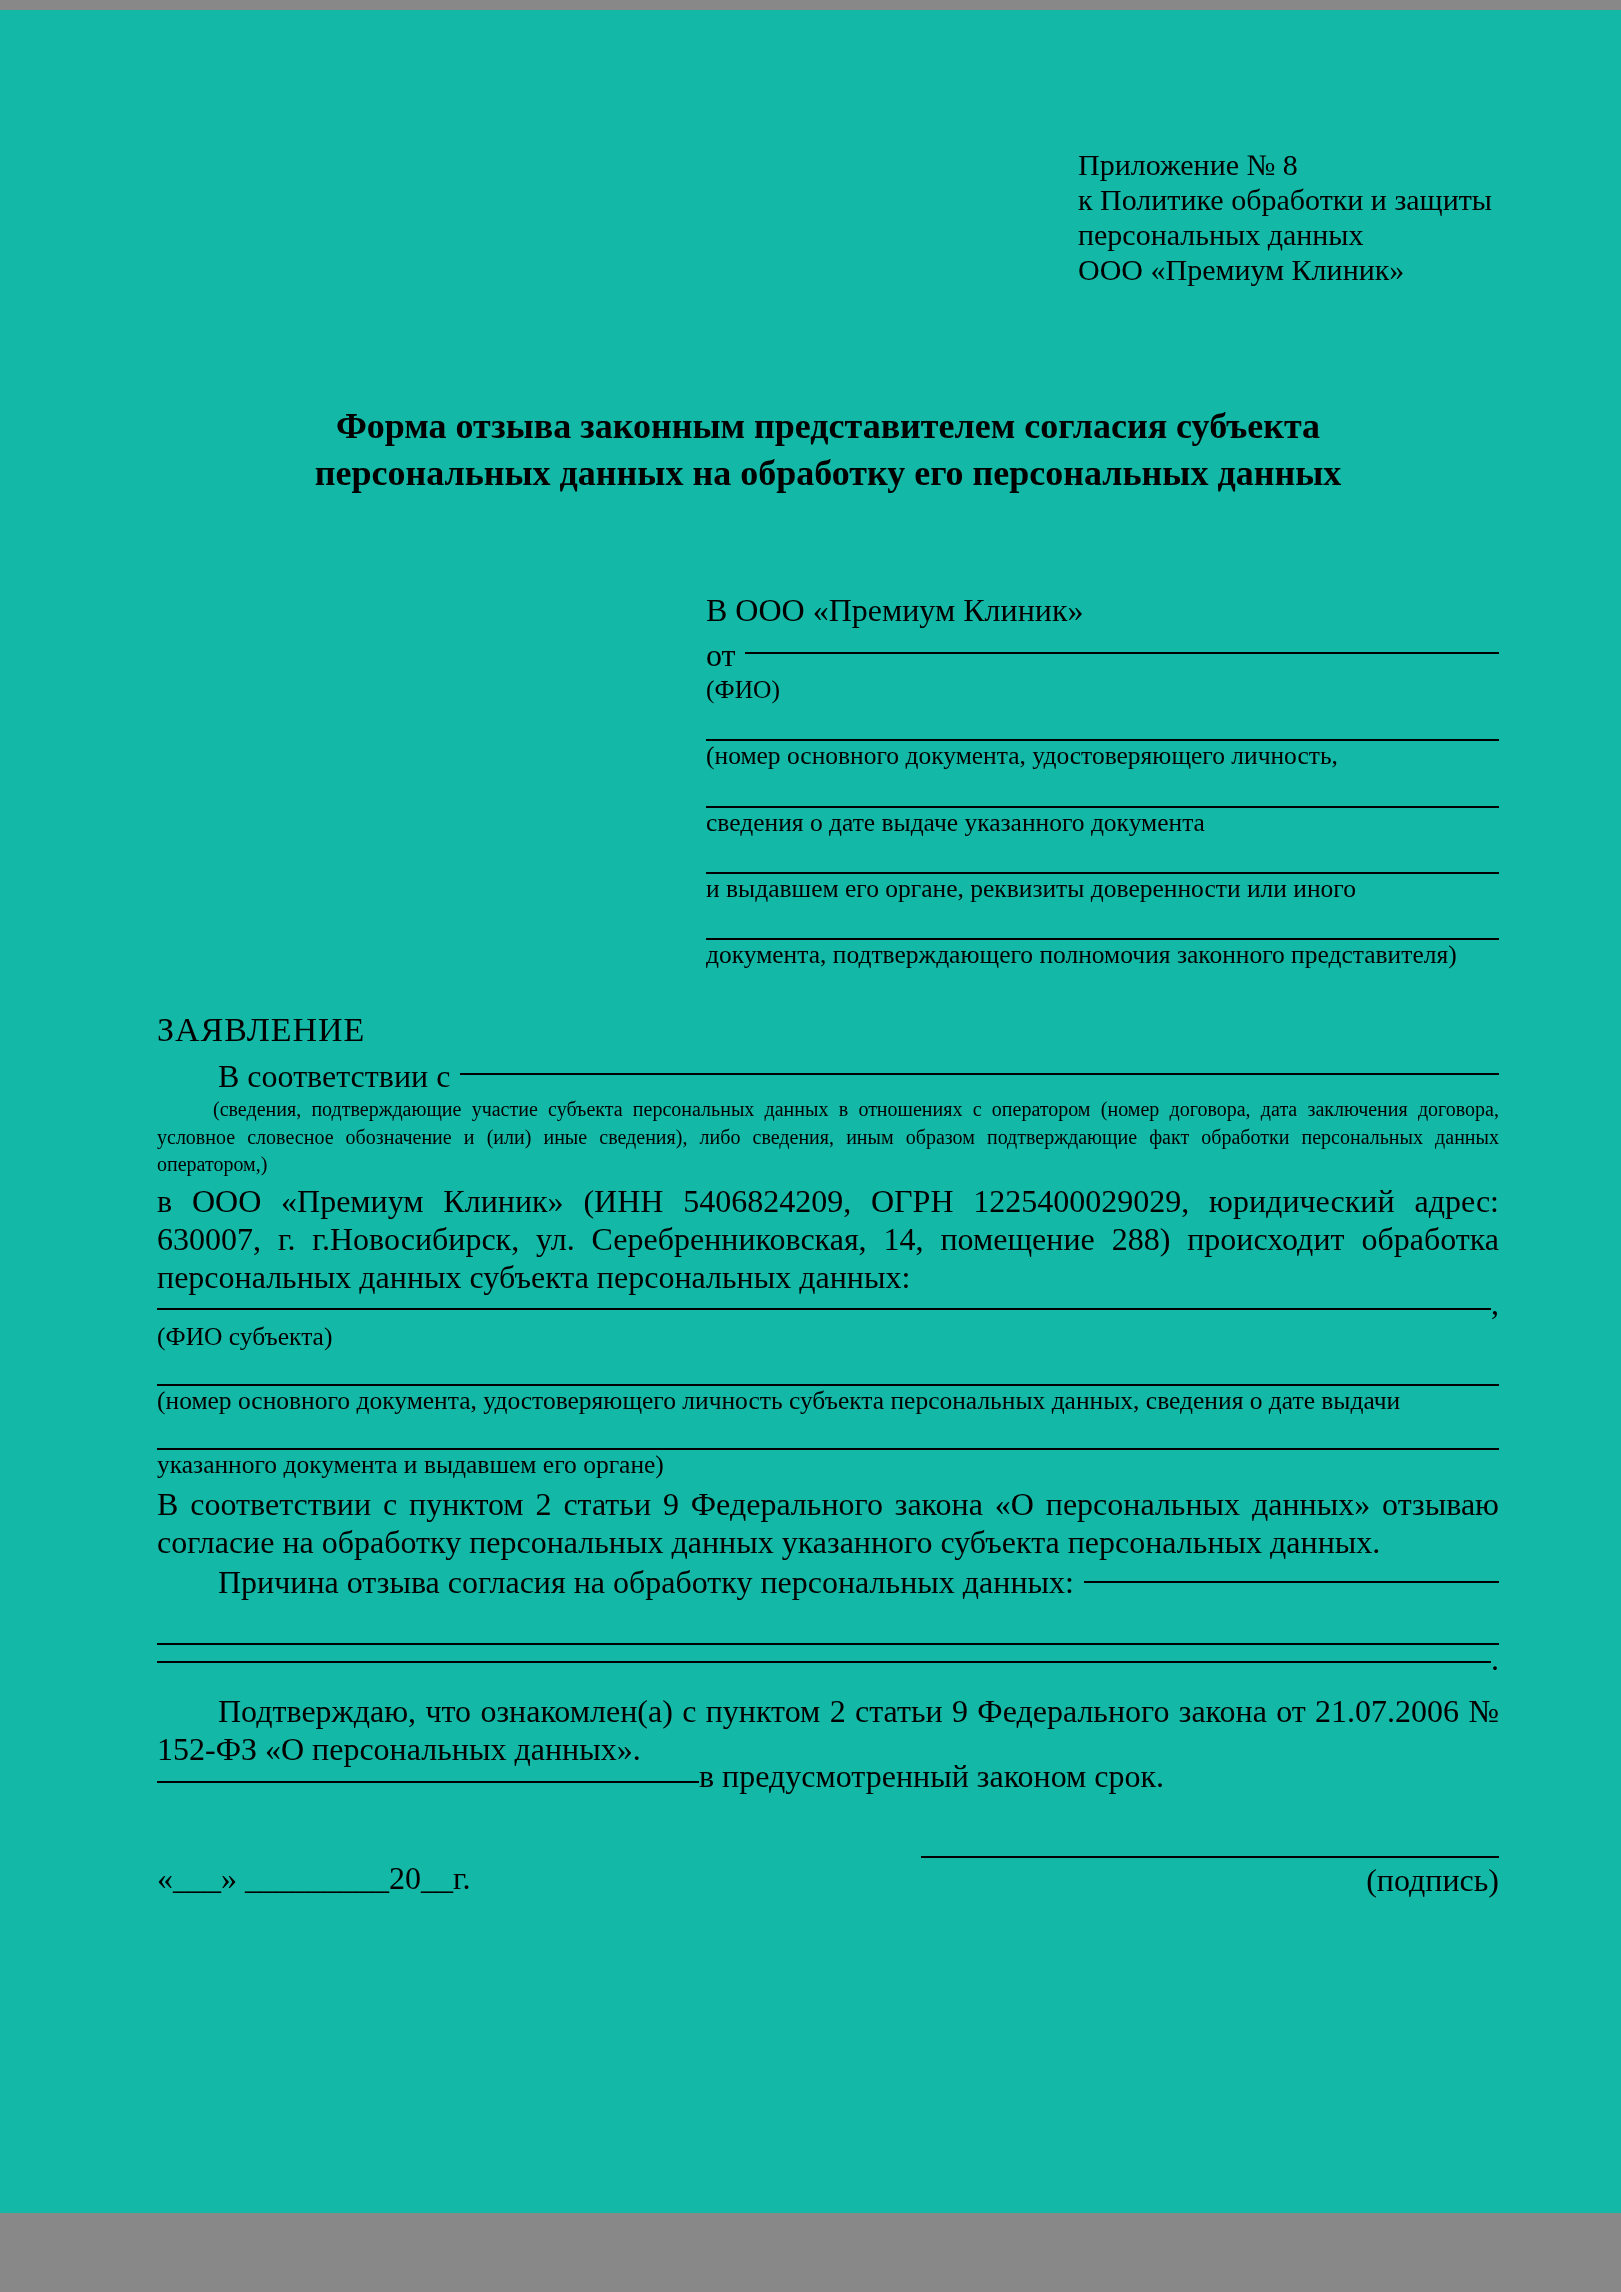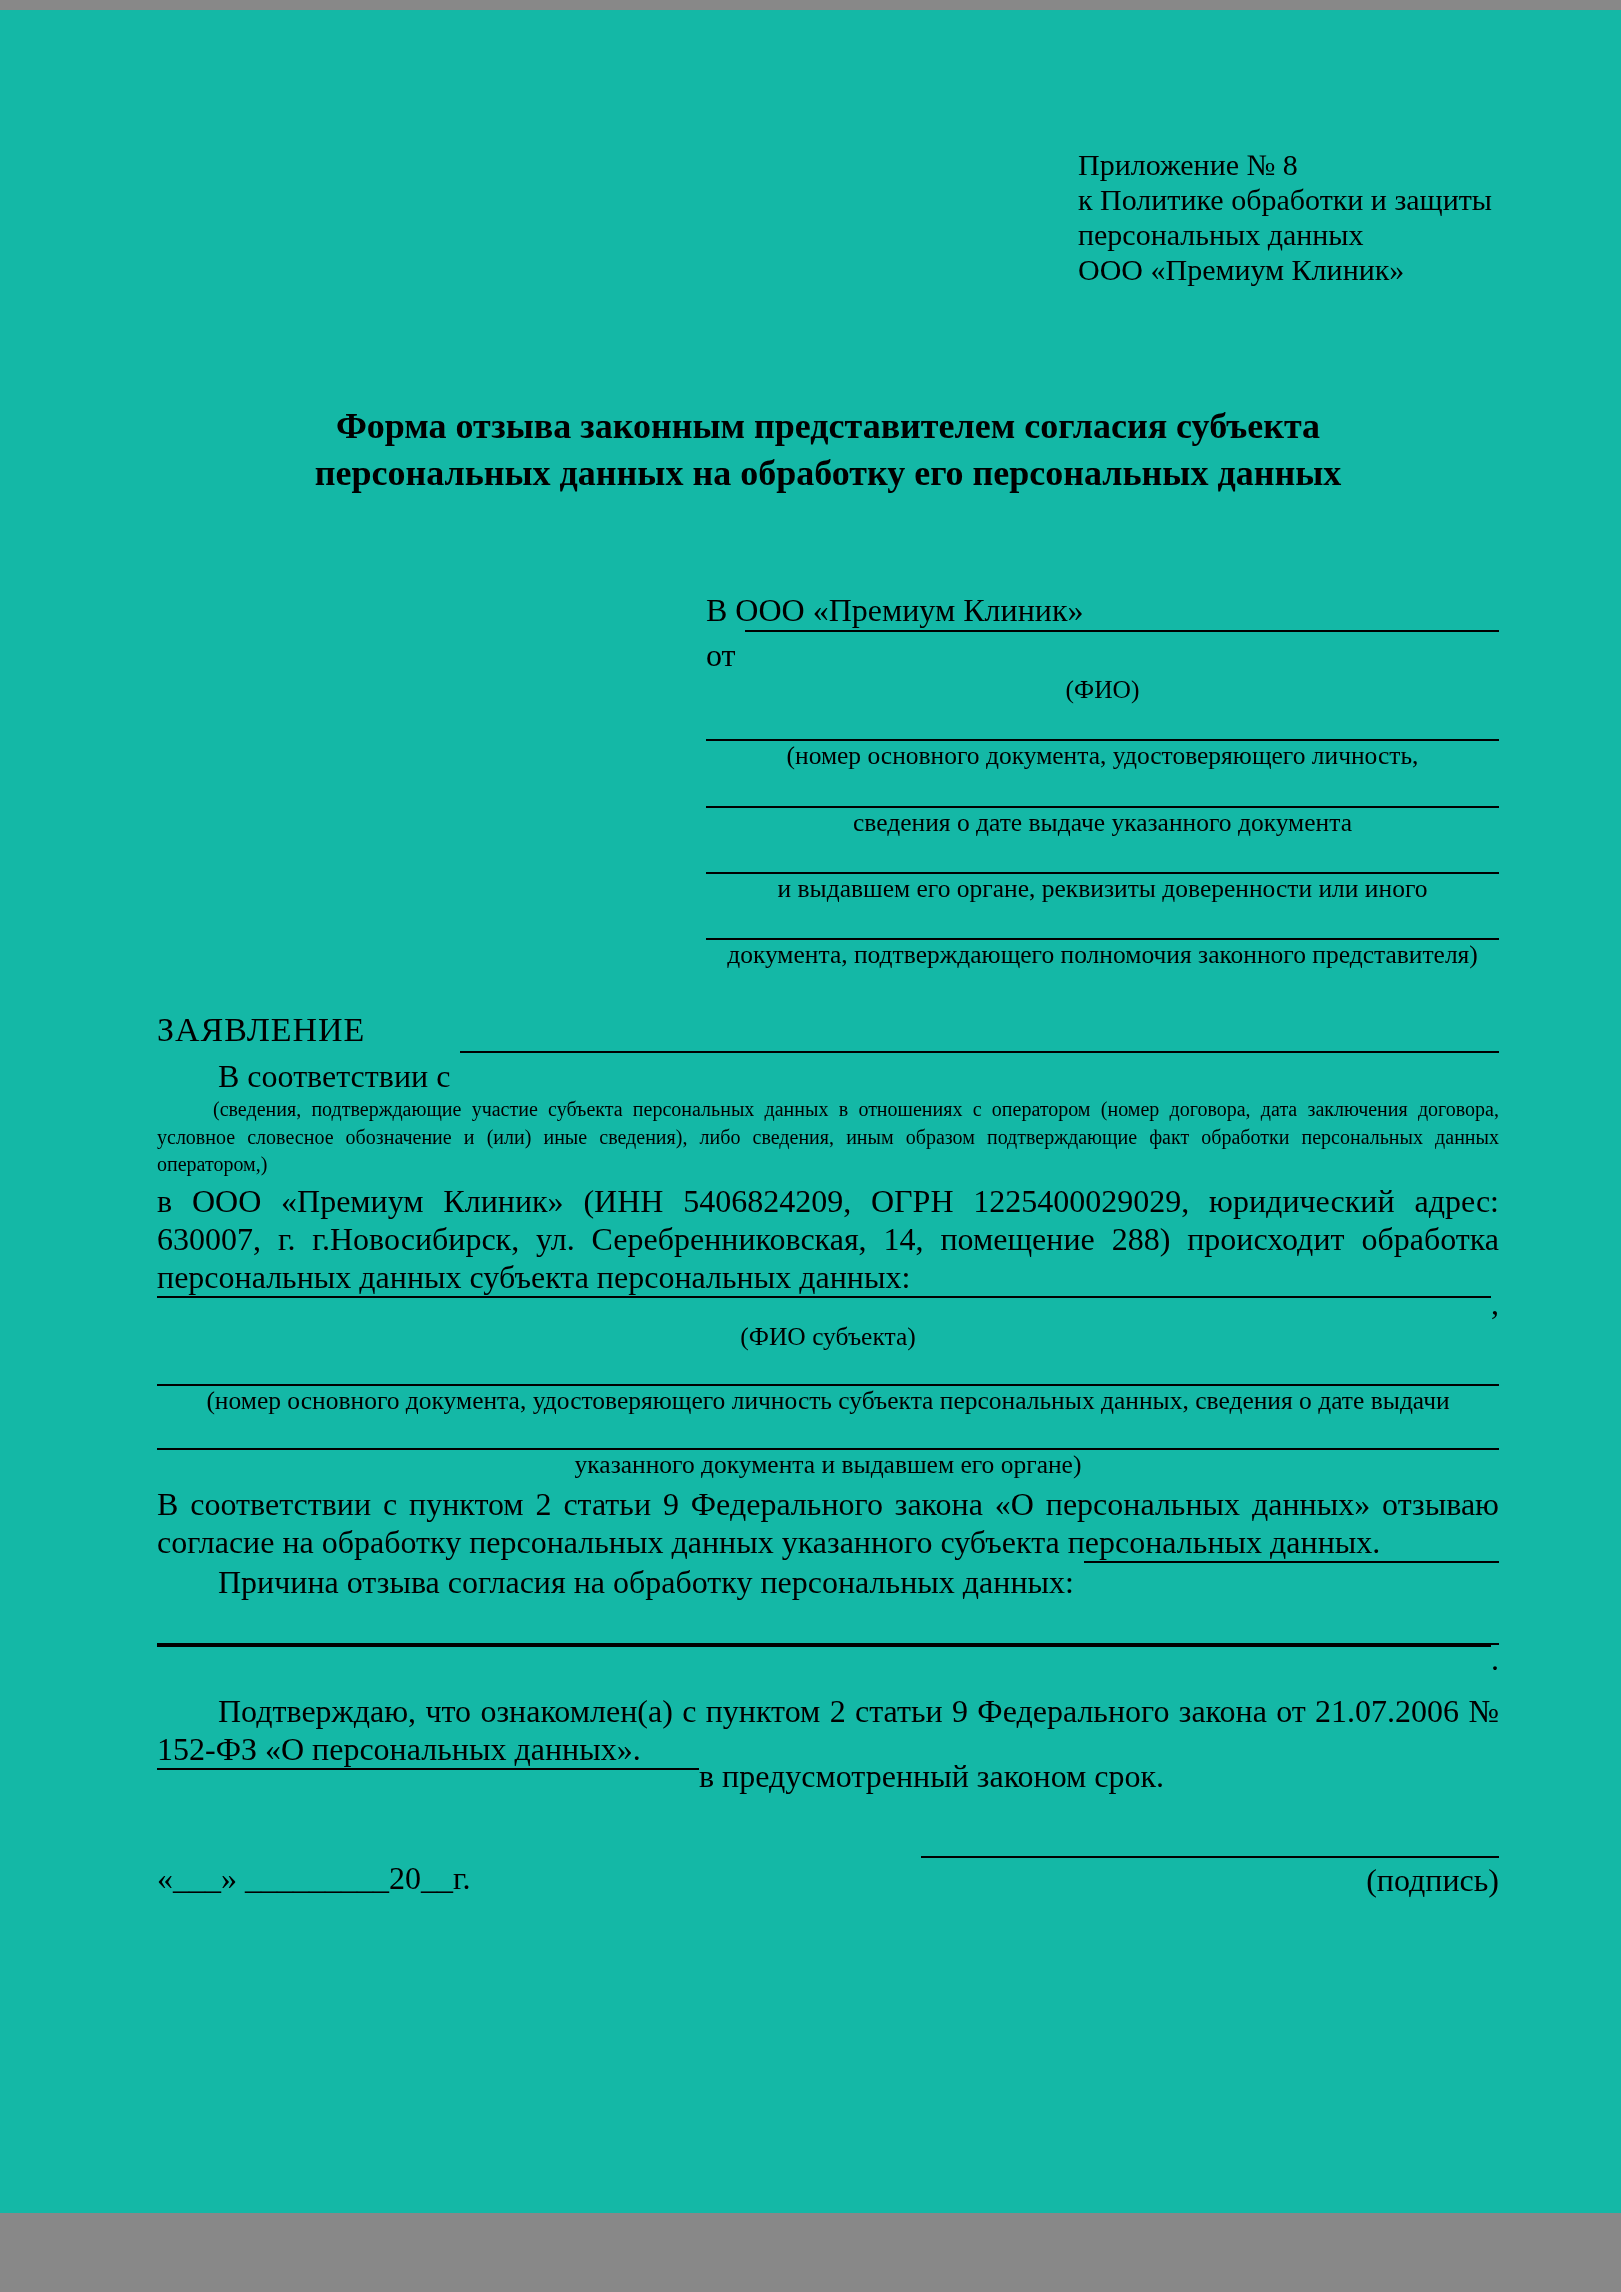--- a/index.html
+++ b/index.html
@@ -13,26 +13,26 @@
     overflow:hidden;
   }
   .content{padding:0 122px 0 157px;}
 
   .header-block{margin-top:137px;margin-left:921px;font-size:30px;line-height:35px;}
 
   .title{margin:116px auto 0;max-width:1098px;text-align:center;font-weight:700;font-size:36px;line-height:47px;}
 
   .addressee{margin-top:94px;margin-left:549px;}
   .addr-to{font-size:32px;line-height:39px;}
-  .flexrow{display:flex;align-items:flex-start;font-size:32px;}
+  .flexrow{display:flex;align-items:center;font-size:32px;}
   .flexrow .lbl{align-self:flex-end;line-height:39px;padding-right:9.8px;white-space:nowrap;}
   .flexrow .tail{align-self:flex-end;line-height:37px;white-space:nowrap;}
   .fill{flex:1 1 auto;border-bottom:2.9px solid #000;}
   .addr-from{height:45px;}
-  .cap{font-size:25.5px;line-height:29px;text-align:center;}
+  .cap{font-size:25.5px;line-height:29px;}
   .sign-line{height:23.5px;margin-top:11.8px;border-bottom:2.9px solid #000;}
 
   .zayavlenie{margin-top:39px;font-size:34px;line-height:43px;letter-spacing:1px;}
 
   .intro-row{height:45px;padding-left:61px;}
   .small-note{font-size:20px;line-height:27.4px;text-align:justify;text-indent:56px;}
 
   .body{font-size:32px;line-height:38px;text-align:justify;}
   .op-para{margin-top:3.9px;}
   .comma-row{height:25.5px;}

